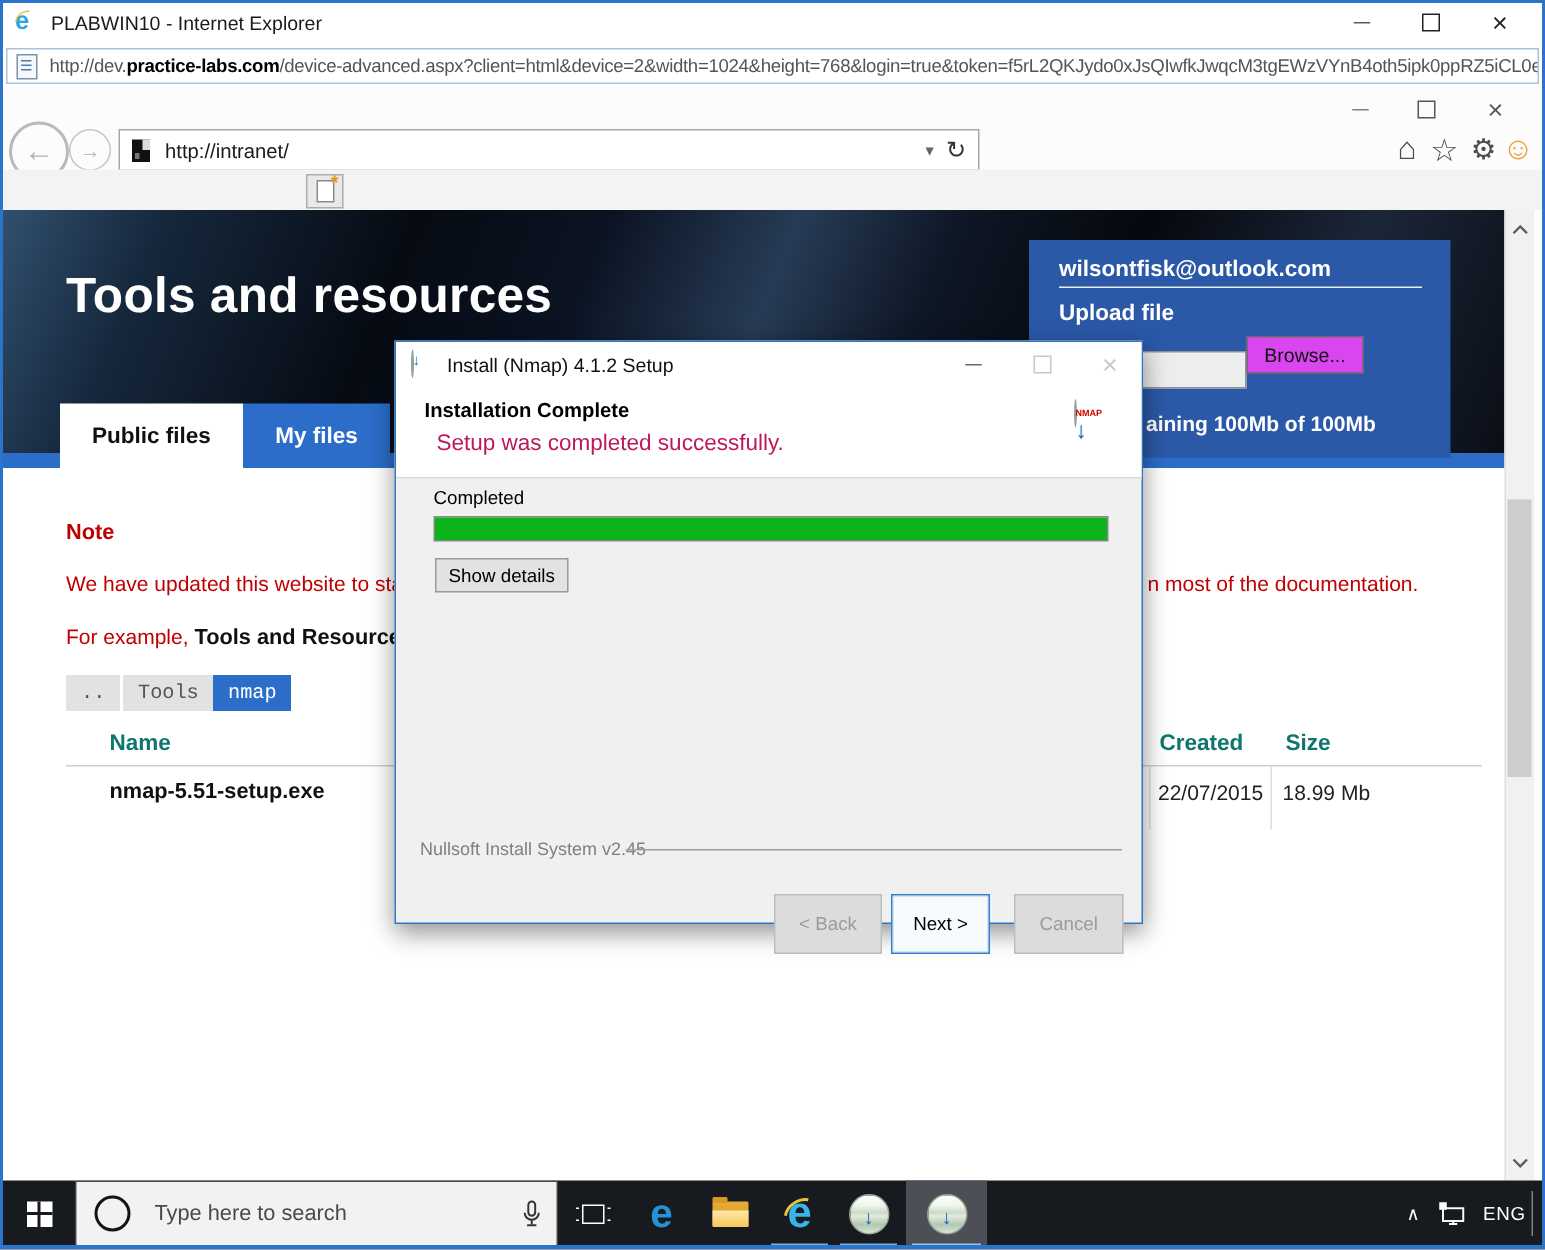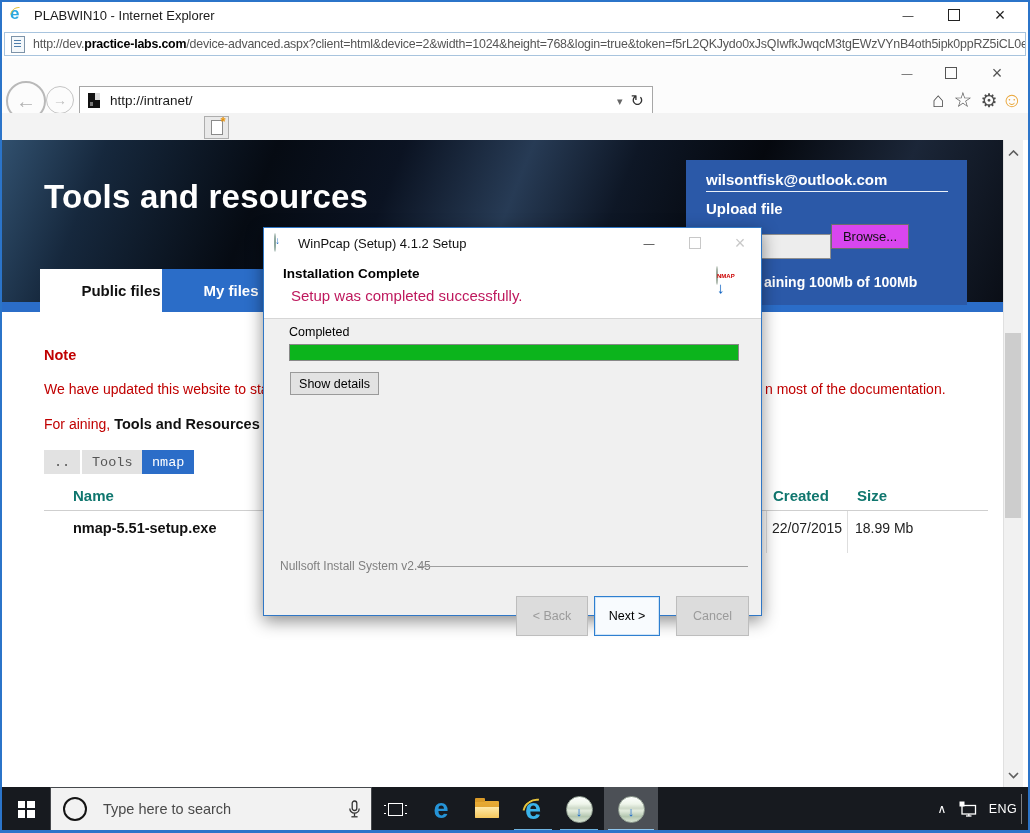--- a/index.html
+++ b/index.html
@@ -64,21 +64,21 @@
        display:flex;align-items:center;justify-content:center;}
   .newtab-page{width:10px;height:13px;background:#fff;border:1px solid #8a8a8a;position:relative;}
   .newtab-page::after{content:"*";position:absolute;right:-4px;top:-7px;color:#e8930c;font-size:13px;font-weight:bold;}
 
   
   .viewport{left:2px;top:140px;width:1001px;height:647px;background:#fff;overflow:hidden;}
   .pghead{left:2px;top:140px;width:1001px;height:162px;
      background:linear-gradient(112deg,#31506e 0%,#16283d 10%,#060b13 26%,#0b1322 38%,#273b55 50%,#0e1726 60%,#05080e 72%,#1b2638 86%,#0a0e16 100%);}
   .pgtitle{left:44px;top:178px;font-size:33px;font-weight:bold;color:#fff;letter-spacing:.2px;}
   .stripe{left:2px;top:302px;width:1001px;height:10px;background:#2b6dc8;}
-  .ftab{top:269px;height:43px;display:flex;align-items:center;justify-content:center;font-weight:bold;font-size:15px;z-index:3;padding-left:20px;}
+  .ftab{top:269px;height:43px;display:flex;align-items:center;justify-content:center;font-weight:bold;font-size:15px;z-index:3;}
   .ftab-public{left:40px;width:122px;background:#fff;color:#111;}
   .ftab-my{left:162px;width:98px;background:#2b6dc8;color:#fff;}
   .panel{left:686px;top:160px;width:281px;height:145px;background:#2b59a8;z-index:2;}
   .p-email{left:20px;top:11px;font-weight:bold;font-size:15px;color:#fff;}
   .p-div{left:20px;top:31px;width:242px;border-bottom:1px solid #eaf0f8;}
   .p-upload{left:20px;top:40px;font-weight:bold;font-size:15px;color:#fff;}
   .p-fileinput{left:20px;top:74px;width:125px;height:25px;background:#ededed;border:1px solid #8f8f8f;box-sizing:border-box;}
   .p-browse{left:145px;top:64px;width:78px;height:25px;background:#d946ef;border:1px solid #6d6d6d;box-sizing:border-box;
      font-size:13px;color:#111;display:flex;align-items:center;justify-content:center;}
   .p-quota{left:78px;top:114px;font-weight:bold;font-size:14px;color:#fff;white-space:nowrap;}
@@ -244,21 +244,21 @@
     <div class="abs p-div"></div>
     <span class="abs p-upload">Upload file</span>
     <div class="abs p-fileinput"></div>
     <div class="abs p-browse">Browse...</div>
     <span class="abs p-quota">aining 100Mb of 100Mb</span>
   </div>
 
   <div class="abs red note-h">Note</div>
   <div class="abs red note-l">We have updated this website to start</div>
   <div class="abs red note-r">n most of the documentation.</div>
-  <div class="abs red examp"><span>For aining,</span><b>Tools and Resources &gt;</b></div>
+  <div class="abs red examp"><span>For example,</span><b>Tools and Resources &gt;</b></div>
 
   <div class="abs crumb crumb-up">..</div>
   <div class="abs crumb crumb-tools">Tools</div>
   <div class="abs crumb crumb-nmap">nmap</div>
 
   <div class="abs th th-name">Name</div>
   <div class="abs th th-created">Created</div>
   <div class="abs th th-size">Size</div>
   <div class="abs thline"></div>
   <div class="abs vline vl1"></div>
@@ -276,21 +276,21 @@
   <div class="abs sthumb"></div>
   <div class="abs sarrow" style="top:768px;">
     <svg width="11" height="7" viewBox="0 0 11 7">
         <polyline points="1,1 5.5,5.5 10,1" fill="none" stroke="#5e5e5e" stroke-width="1.6"></polyline>
       </svg>
   </div>
 
   <div class="abs dlg">
     <div class="abs dlg-tb">
       <span class="abs winpcap-ico" style="left:10px;top:6px;"></span>
-      <span class="abs dlg-title">WinPcap (Setup) 4.1.2 Setup</span>
+      <span class="abs dlg-title">Install (Nmap) 4.1.2 Setup</span>
       <div class="abs dbtn dark g-min" style="left:370px;"></div>
       <div class="abs dbtn lite" style="left:416px;">
           <span class="g-sq-lite"></span>
         </div>
       <div class="abs dbtn lite g-x" style="left:461px;"></div>
     </div>
     <div class="abs dlg-head">
       <span class="abs dlg-h1">Installation Complete</span>
       <span class="abs dlg-h2">Setup was completed successfully.</span>
       <span class="abs badge badge-big">

